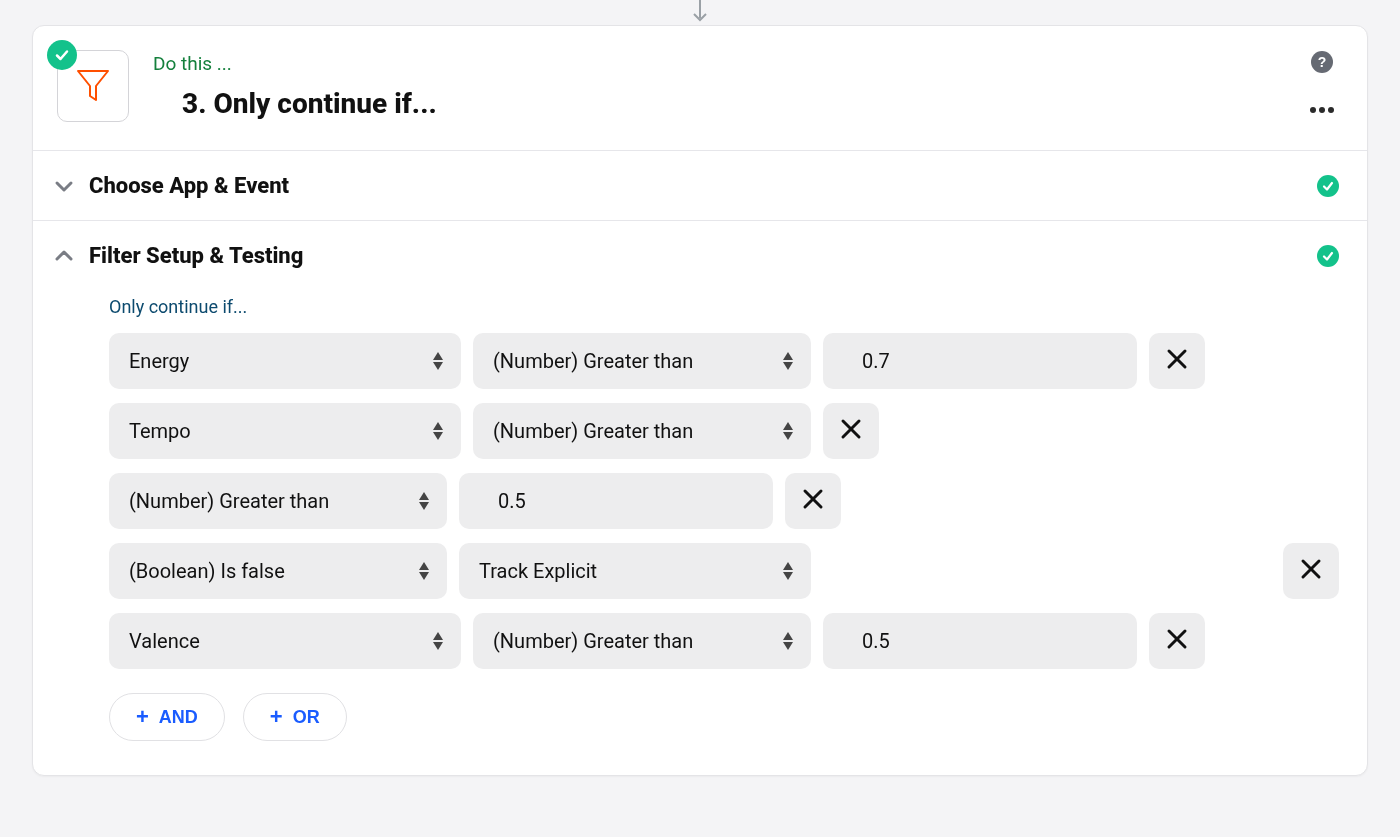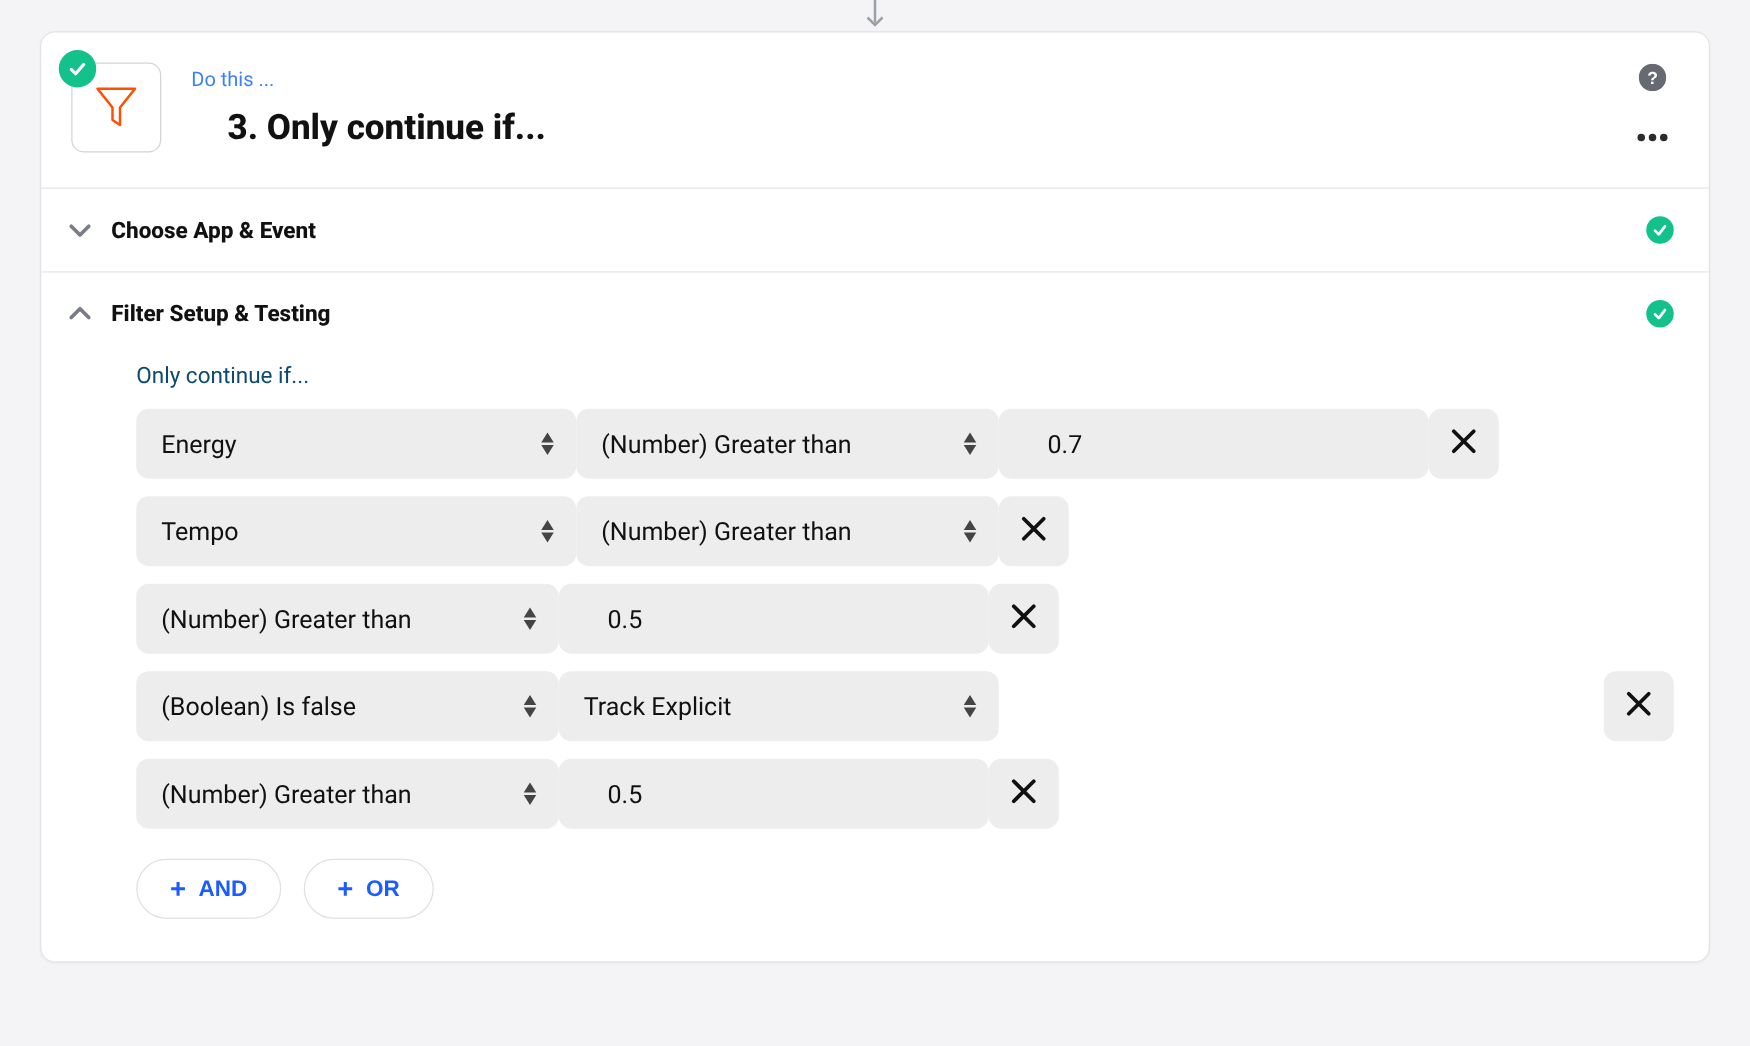--- a/index.html
+++ b/index.html
@@ -63,22 +63,22 @@
   left: -10px;
   width: 30px;
   height: 30px;
   background: #13c28b;
   border-radius: 50%;
   display: flex;
   align-items: center;
   justify-content: center;
 }
 .title-block .subtitle {
-  color: #3b82f6;
-  font-size: 16px;
+  color: #15803d;
+  font-size: 19px;
   margin-bottom: 12px;
 }
 .title-block .title {
   font-size: 28px;
   font-weight: 800;
   margin-left: 29px;
 }
 .header-actions {
   margin-left: auto;
   display: flex;
@@ -106,21 +106,21 @@
   padding: 22px 28px 22px 20px;
   cursor: pointer;
 }
 .section-chevron {
   width: 22px;
   height: 22px;
   color: #7a7d85;
   margin-right: 14px;
 }
 .section-title {
-  font-size: 18px;
+  font-size: 22px;
   font-weight: 800;
 }
 .section-check {
   margin-left: auto;
   width: 22px;
   height: 22px;
   background: #13c28b;
   border-radius: 50%;
   display: flex;
   align-items: center;
@@ -129,36 +129,37 @@
 .filter-body {
   padding: 0 28px 34px 76px;
 }
 .filter-intro {
   font-size: 18px;
   color: #0c4a6e;
   margin: 6px 0 16px 0;
 }
 .rule {
   display: flex;
+  gap: 12px;
   margin-bottom: 14px;
 }
 .pill {
   background: #ededee;
   border-radius: 10px;
   height: 56px;
   display: flex;
   align-items: center;
   padding: 0 54px 0 20px;
   position: relative;
   font-size: 20px;
   color: #111;
 }
 .pill.field { width: 352px; cursor: pointer; }
 .pill.operator { width: 338px; cursor: pointer; }
-.pill.value { width: 344px; padding-left: 39px; }
+.pill.value { width: 314px; padding-left: 39px; }
 .pill.value input {
   background: transparent;
   border: none;
   outline: none;
   font-size: 20px;
   color: #111;
   width: 100%;
   font-family: inherit;
 }
 .pill .stepper {
@@ -391,20 +392,31 @@
                 </span>
               </div>
               <div class="remove-btn" style="margin-left:auto">
                 <span><svg width="22" height="22" viewBox="0 0 22 22">
                     <line x1="3" y1="3" x2="19" y2="19" stroke="#111" stroke-width="3" stroke-linecap="round"></line>
                     <line x1="19" y1="3" x2="3" y2="19" stroke="#111" stroke-width="3" stroke-linecap="round"></line>
                   </svg></span>
               </div>
             </div>
             <div class="rule">
+              <div class="pill field">
+                <span>Valence</span>
+                <span class="stepper">
+                  <svg width="14" height="10" viewBox="0 0 14 10">
+                    <polygon points="7,1 12,9 2,9" fill="#444"></polygon>
+                  </svg>
+                  <svg width="14" height="10" viewBox="0 0 14 10">
+                    <polygon points="2,1 12,1 7,9" fill="#444"></polygon>
+                  </svg>
+                </span>
+              </div>
               <div class="pill operator">
                 <span>(Number) Greater than</span>
                 <span class="stepper">
                   <svg width="14" height="10" viewBox="0 0 14 10">
                     <polygon points="7,1 12,9 2,9" fill="#444"></polygon>
                   </svg>
                   <svg width="14" height="10" viewBox="0 0 14 10">
                     <polygon points="2,1 12,1 7,9" fill="#444"></polygon>
                   </svg>
                 </span>

